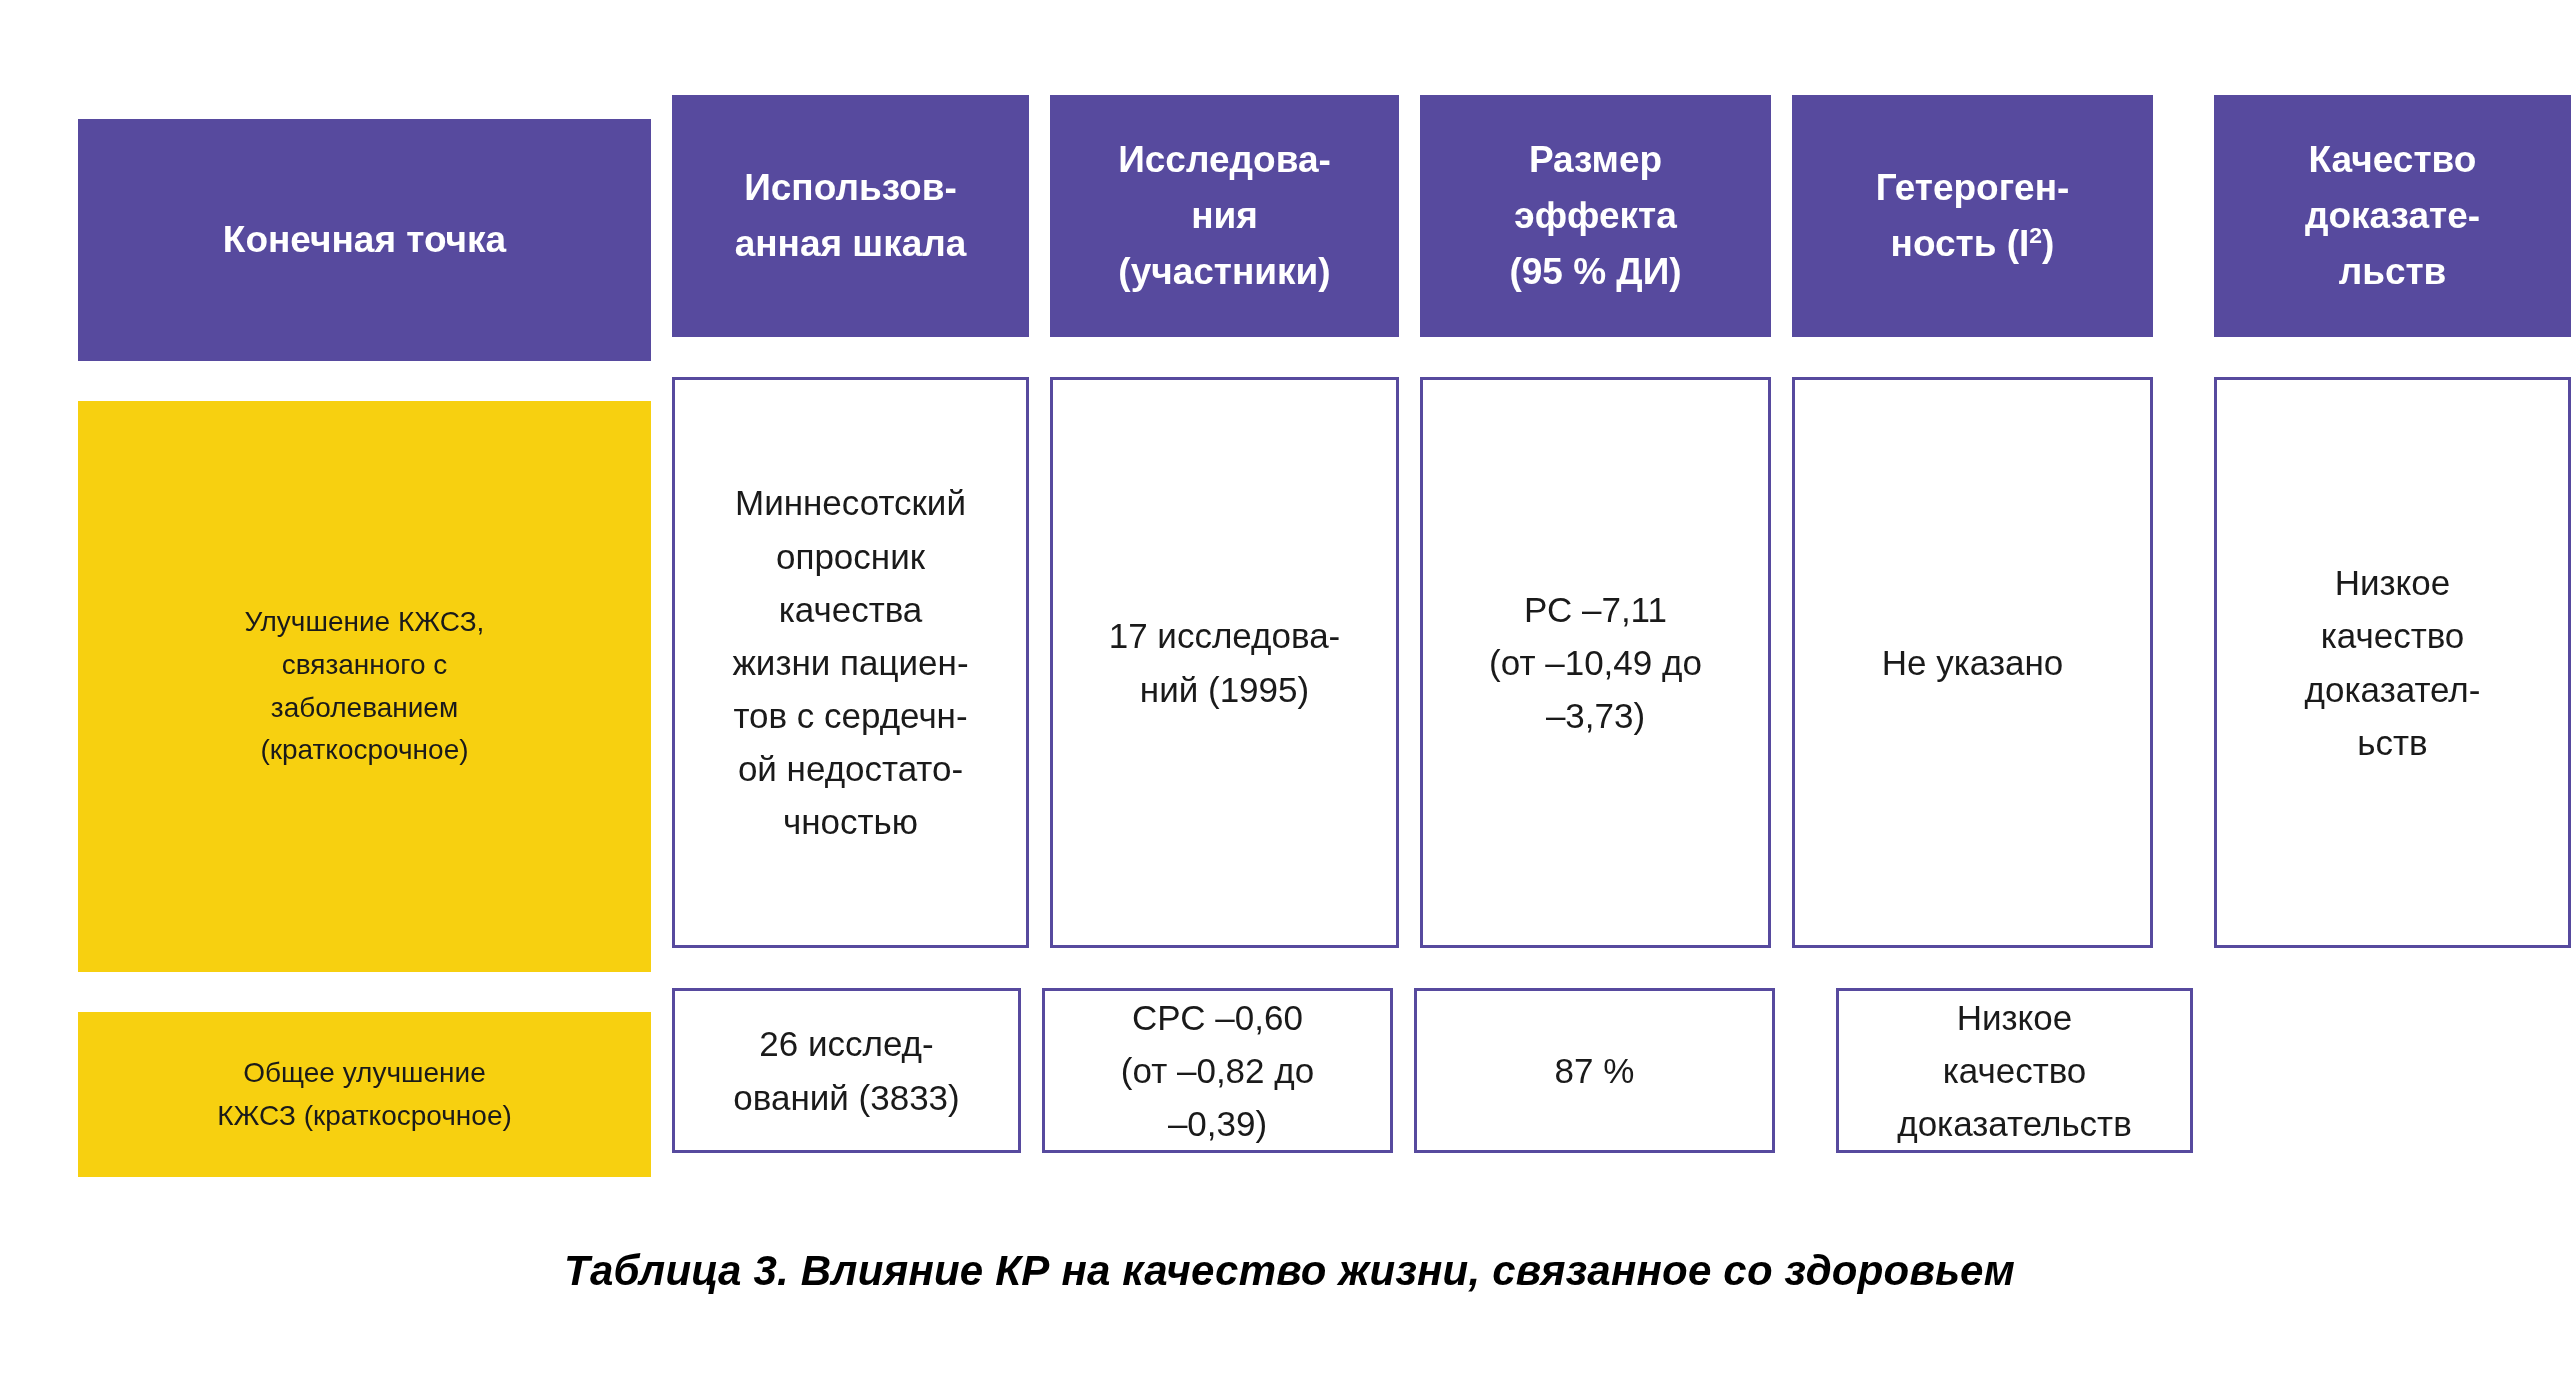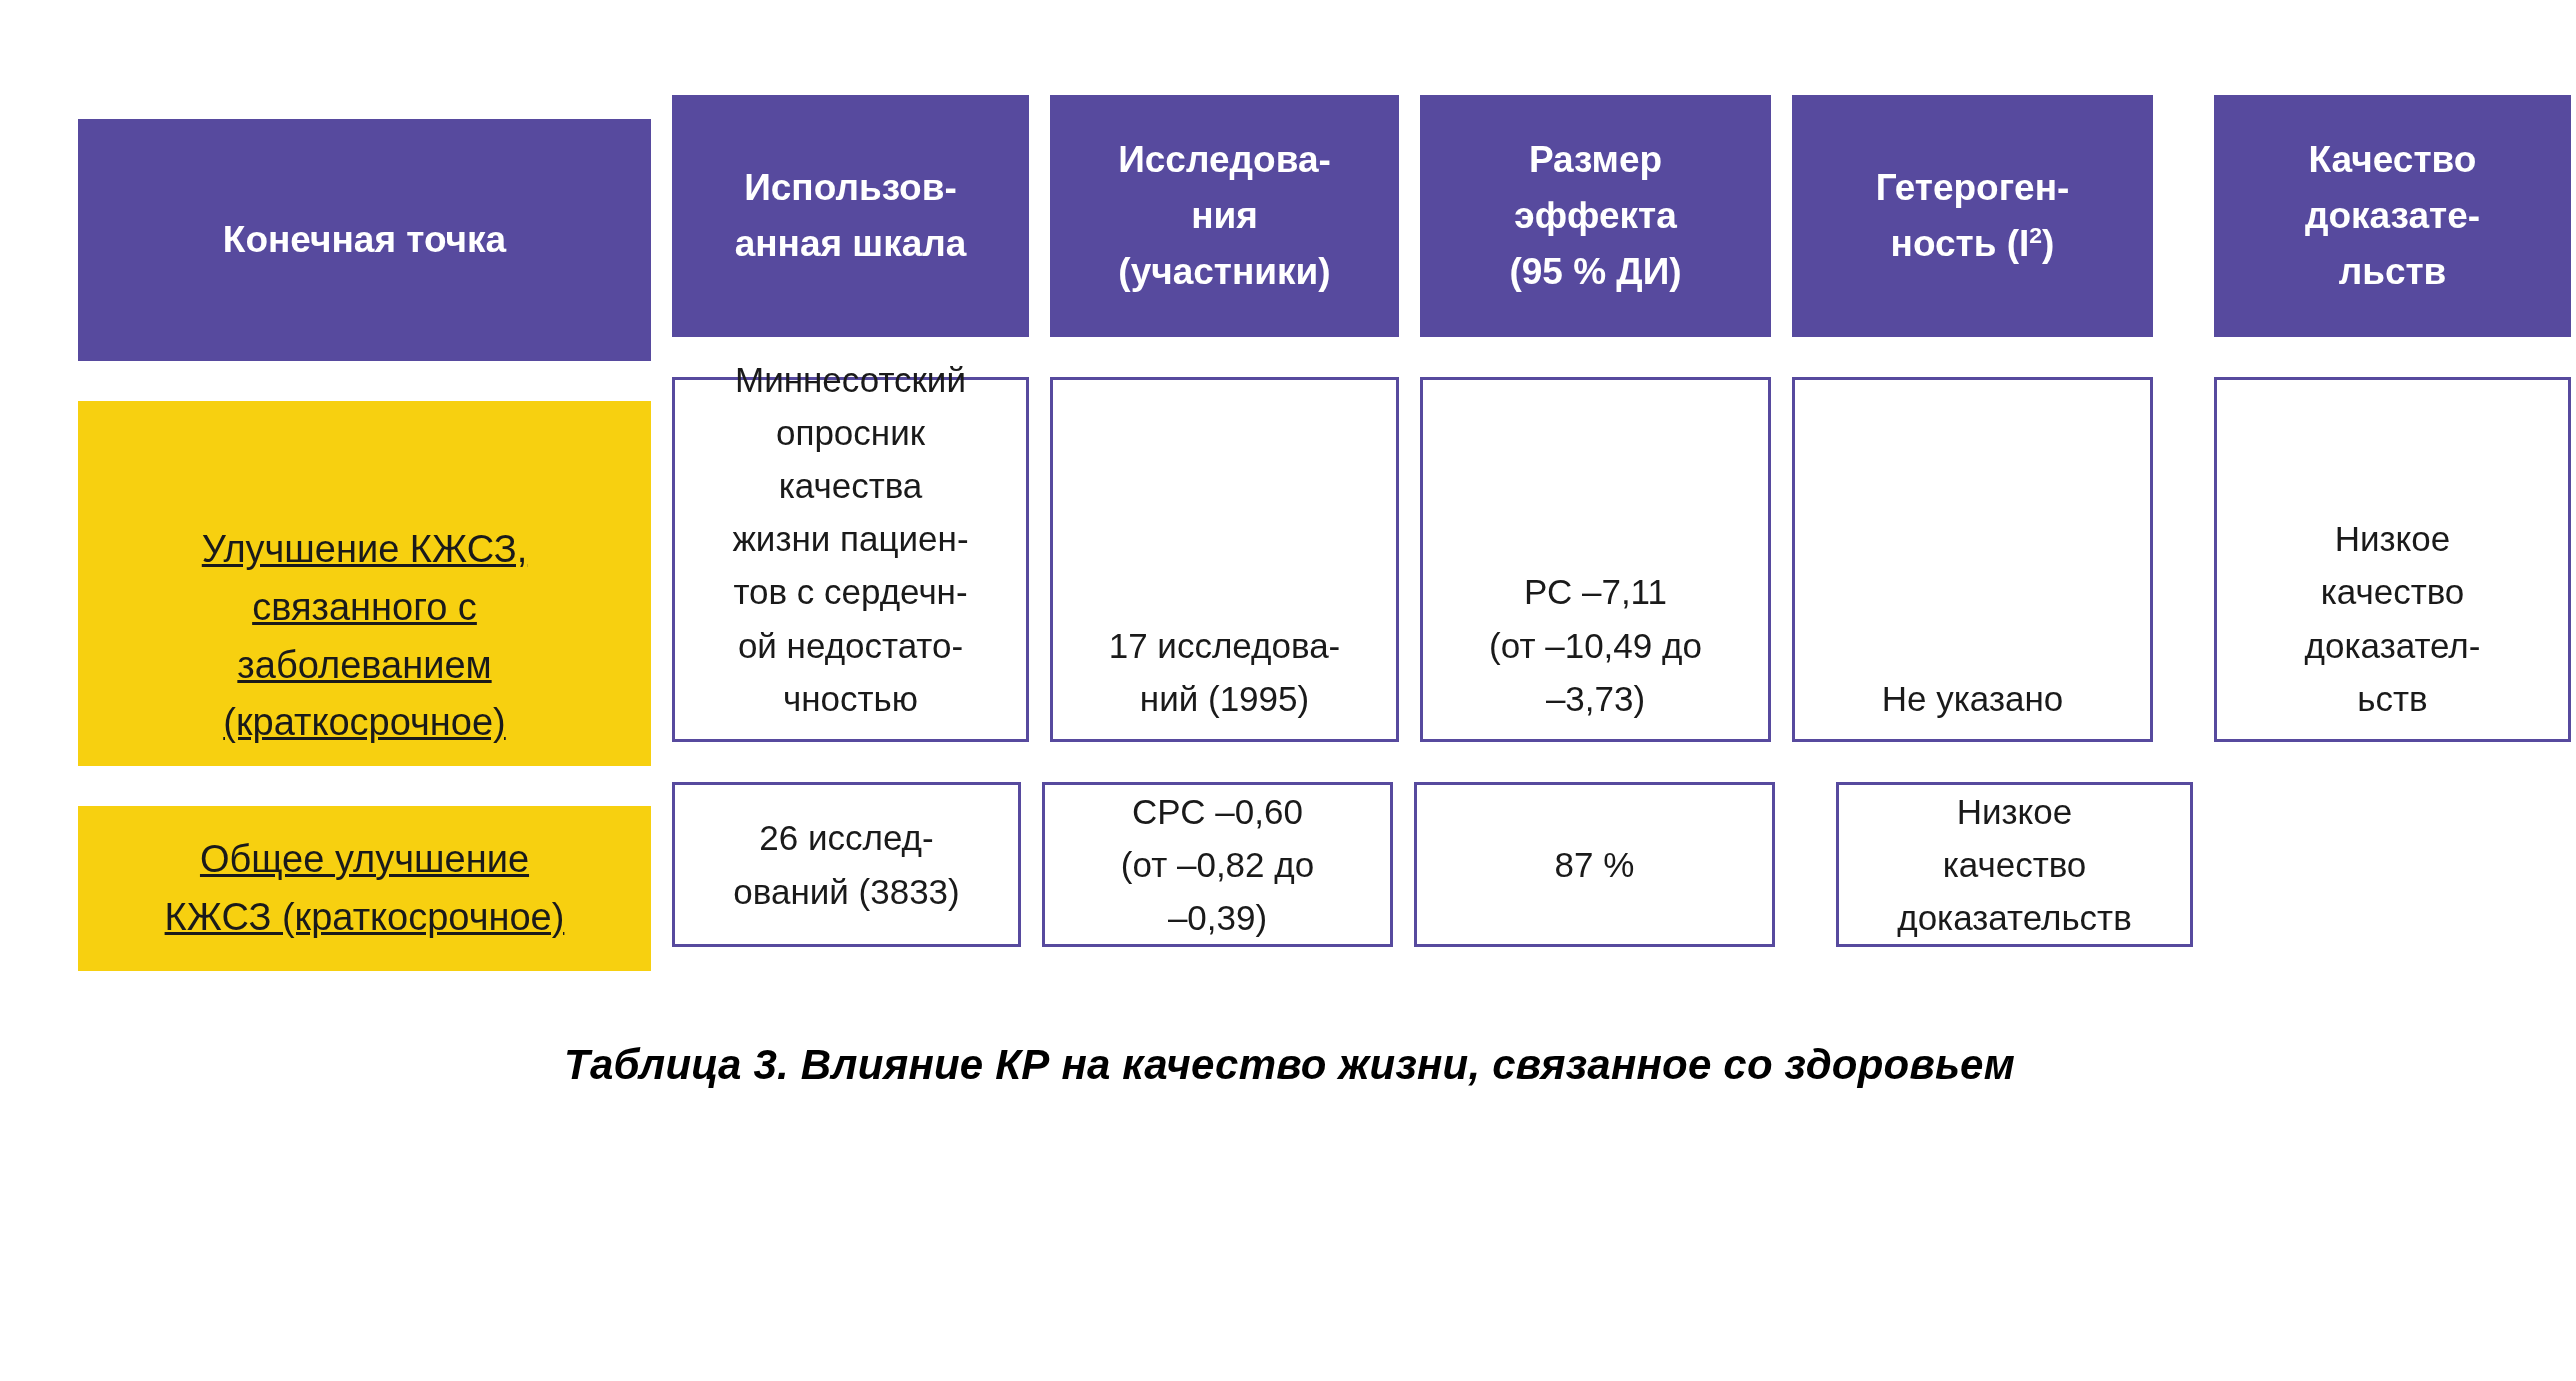--- a/index.html
+++ b/index.html
@@ -57,29 +57,28 @@
 
   .head-row .cell {
     background: #574a9e;
     color: #ffffff;
     font-weight: bold;
     font-size: 37px;
     height: 242px;
     border: none;
   }
 
-  .body-row-1 .cell { height: 365px; align-items: flex-end; }
+  .body-row-1 .cell { height: 571px; }
   .body-row-2 .cell { height: 165px; }
 
   .cell-yellow {
     background: #f7d010;
     color: #1a1a1a;
-    font-size: 38px;
+    font-size: 28px;
     border: none;
-    text-decoration: underline;
   }
 
   .cell-white {
     background: #ffffff;
     color: #1a1a1a;
     font-size: 35px;
     border: 3px solid #574a9e;
   }
 
   .cell-text {

